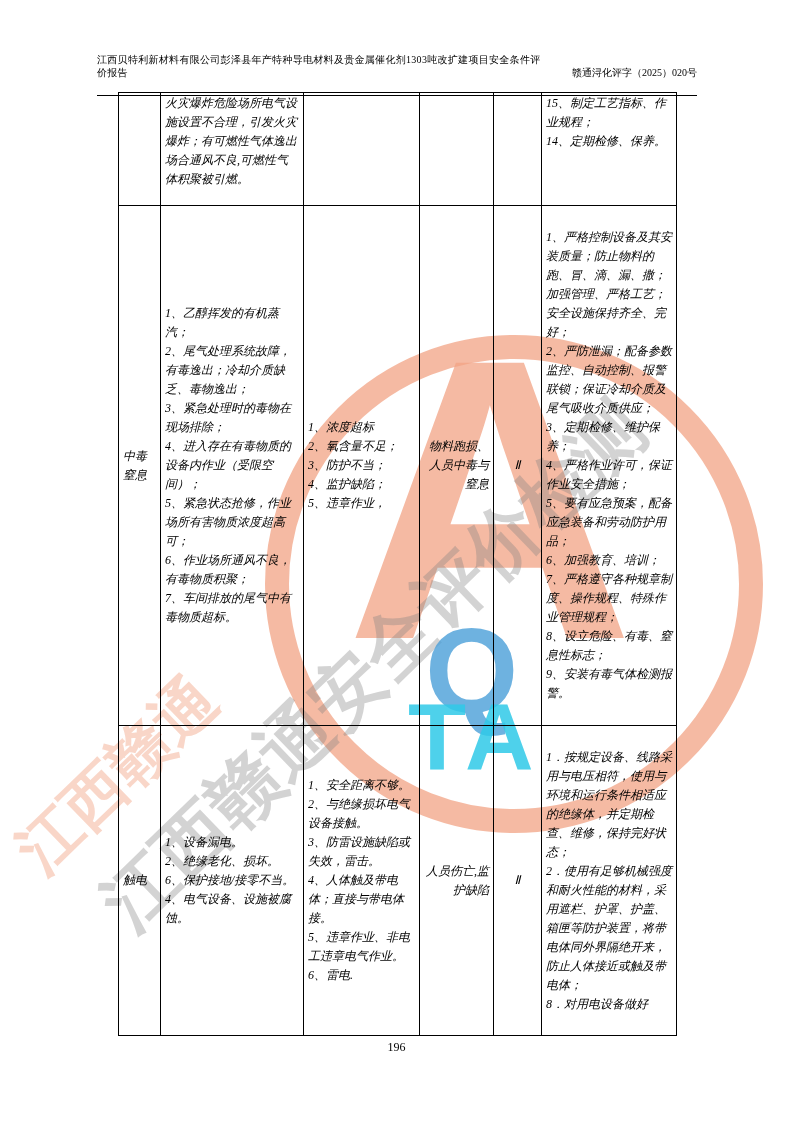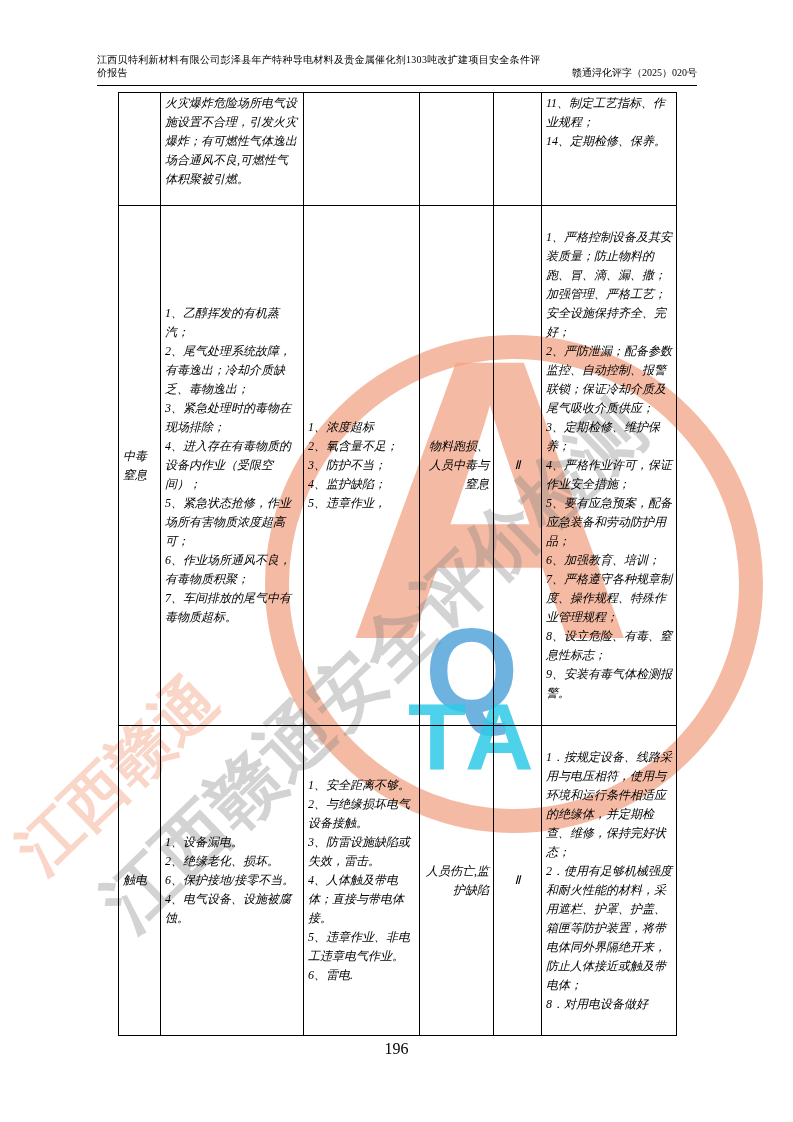--- a/index.html
+++ b/index.html
@@ -5,21 +5,21 @@
   html,body{margin:0;padding:0;background:#888;}
   .page{
     position:relative;width:793px;height:1122px;margin:0 auto;background:#fff;
     font-family:"Liberation Serif","DejaVu Serif",serif;color:#000;overflow:hidden;
   }
   
   .header{
     position:absolute;left:97px;top:53px;width:600px;
     display:flex;justify-content:space-between;align-items:flex-end;
     font-size:10px;line-height:13px;
-    border-bottom:1.5px solid #000;padding-bottom:6px;
+    border-bottom:1.5px solid #000;padding-bottom:16px;
   }
   .header .left{max-width:460px;letter-spacing:0.3px;}
   .header .right{white-space:nowrap;margin-left:28px;}
   
   .watermark{position:absolute;inset:0;z-index:0;pointer-events:none;}
   .wm-circle{
     position:absolute;left:265px;top:335px;width:450px;height:450px;
     border:24px solid rgba(242,163,132,0.75);border-radius:50%;
   }
   .wm-a{
@@ -59,21 +59,21 @@
   }
   tr.r0{height:113px;} tr.r1{height:520px;} tr.r2{height:310px;}
   tr.r0 td{vertical-align:top;}
   td.c0{padding:1px 2px;margin-left:44px;}
   td.c3{text-align:right;}
   td.c4{text-align:center;font-family:"Liberation Serif",serif;}
   td.c1,td.c2,td.c5{text-align:left;}
   
   .footer{
     position:absolute;left:0;top:1040px;width:793px;text-align:center;
-    font-size:16px;
+    font-size:12px;
   }
 </style>
 </head>
 <body>
 
 <div class="page">
 
   <div class="watermark">
     <div class="wm-corner">江西赣通</div>
     <div class="wm-circle"></div>
@@ -97,21 +97,21 @@
         <col style="width:48px">
         <col style="width:135px">
     </colgroup>
     <tbody>
       <tr class="r0">
         <td class="c0"></td>
         <td class="c1">火灾爆炸危险场所电气设施设置不合理，引发火灾爆炸；有可燃性气体逸出场合通风不良,可燃性气体积聚被引燃。</td>
         <td class="c2"></td>
         <td class="c3"></td>
         <td class="c4"></td>
-        <td class="c5">11、制定工艺指标、作业规程；
+        <td class="c5">15、制定工艺指标、作业规程；
 14、定期检修、保养。</td>
       </tr>
       <tr class="r1">
         <td class="c0">中毒窒息</td>
         <td class="c1">1、乙醇挥发的有机蒸汽；
 2、尾气处理系统故障，有毒逸出；冷却介质缺乏、毒物逸出；
 3、紧急处理时的毒物在现场排除；
 4、进入存在有毒物质的设备内作业（受限空间）；
 5、紧急状态抢修，作业场所有害物质浓度超高可；
 6、作业场所通风不良，有毒物质积聚；

